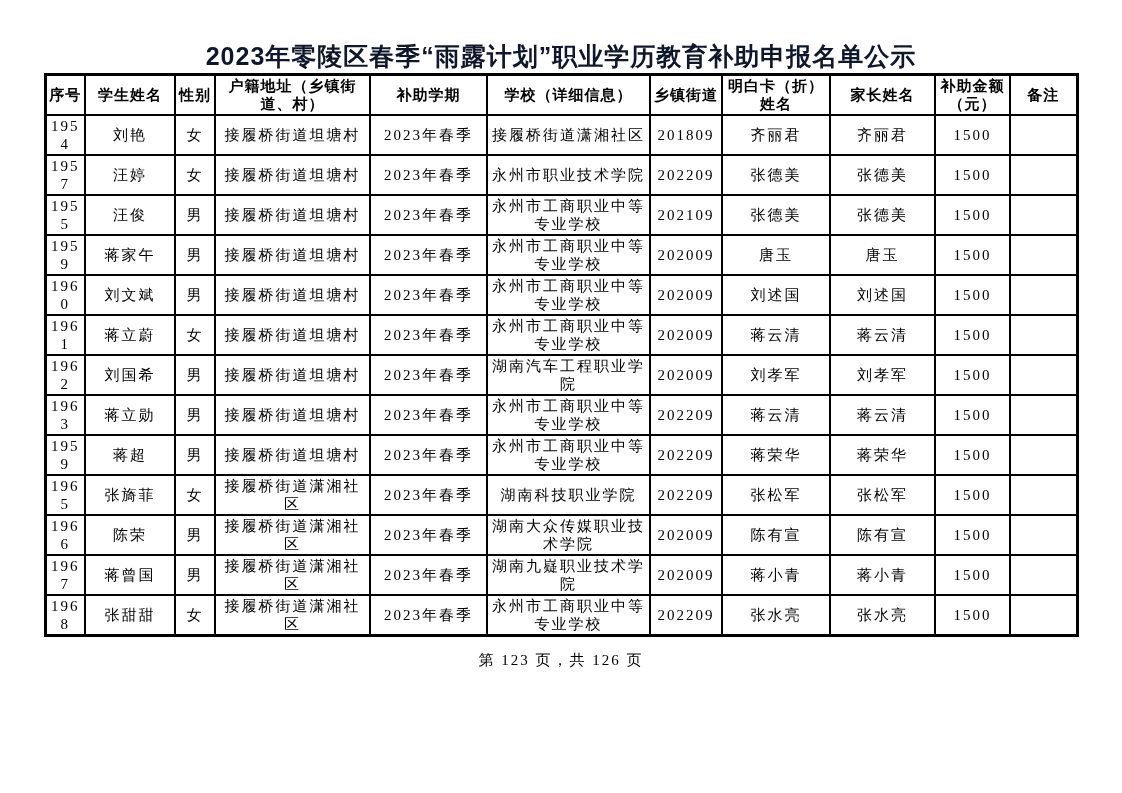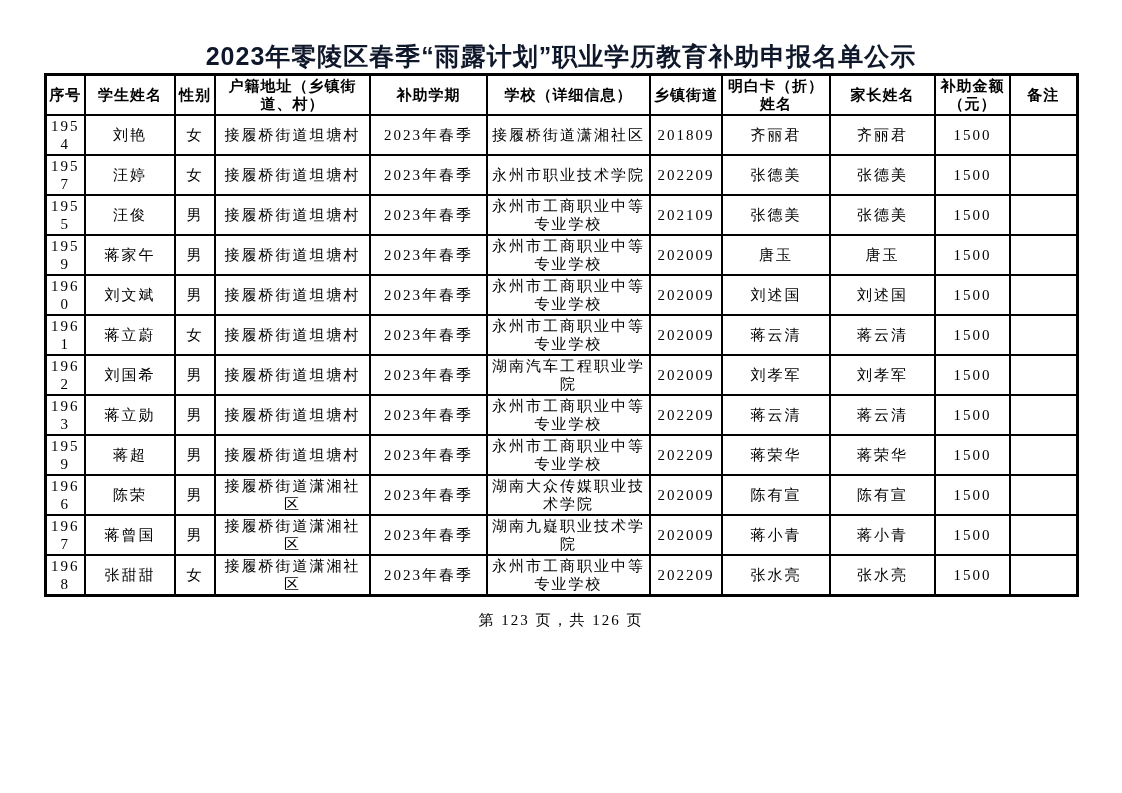--- a/index.html
+++ b/index.html
@@ -224,20 +224,33 @@
           <td>接履桥街道坦塘村</td>
           <td>2023年春季</td>
           <td>永州市工商职业中等专业学校</td>
           <td>202209</td>
           <td>蒋荣华</td>
           <td>蒋荣华</td>
           <td>1500</td>
           <td></td>
         </tr>
         <tr>
+          <td>1965</td>
+          <td>张旖菲</td>
+          <td>女</td>
+          <td>接履桥街道潇湘社区</td>
+          <td>2023年春季</td>
+          <td>湖南科技职业学院</td>
+          <td>202209</td>
+          <td>张松军</td>
+          <td>张松军</td>
+          <td>1500</td>
+          <td></td>
+        </tr>
+        <tr>
           <td>1966</td>
           <td>陈荣</td>
           <td>男</td>
           <td>接履桥街道潇湘社区</td>
           <td>2023年春季</td>
           <td>湖南大众传媒职业技术学院</td>
           <td>202009</td>
           <td>陈有宣</td>
           <td>陈有宣</td>
           <td>1500</td>

